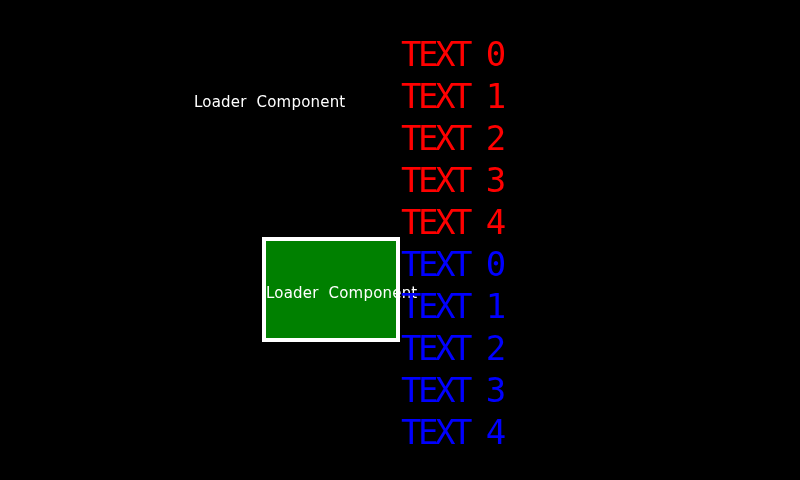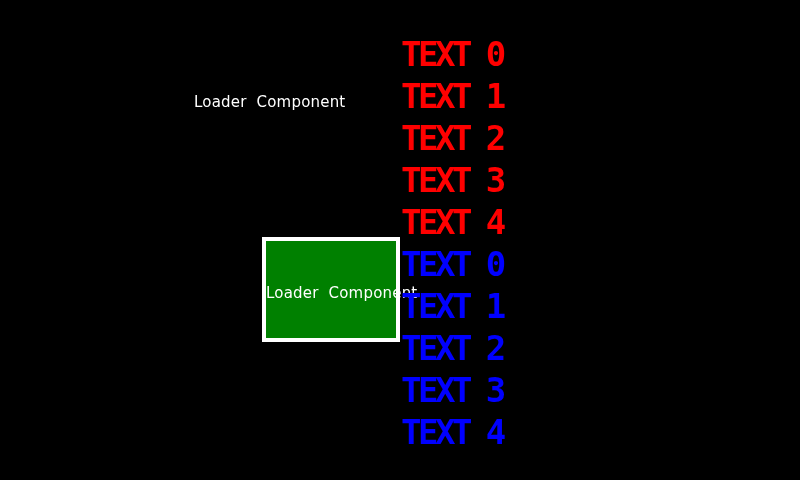--- a/index.html
+++ b/index.html
@@ -50,21 +50,20 @@
     left: 401px;
     top: 33px;
   }
   .text-list .row {
     height: 42px;
     line-height: 42px;
     font-family: "DejaVu Sans Mono", monospace;
     font-size: 34px;
     letter-spacing: -3.5px;
     white-space: nowrap;
-    font-weight: bold;
   }
 </style>
 </head>
 <body>
 
 <div class="screen" style="background-color: rgb(0, 0, 0);">
 
   <div class="floating-label" style="color: rgb(255, 255, 255);">Loader Component</div>
 
   <div class="loader-box" style="background-color: rgb(0, 128, 0); border-color: rgb(255, 255, 255);">

